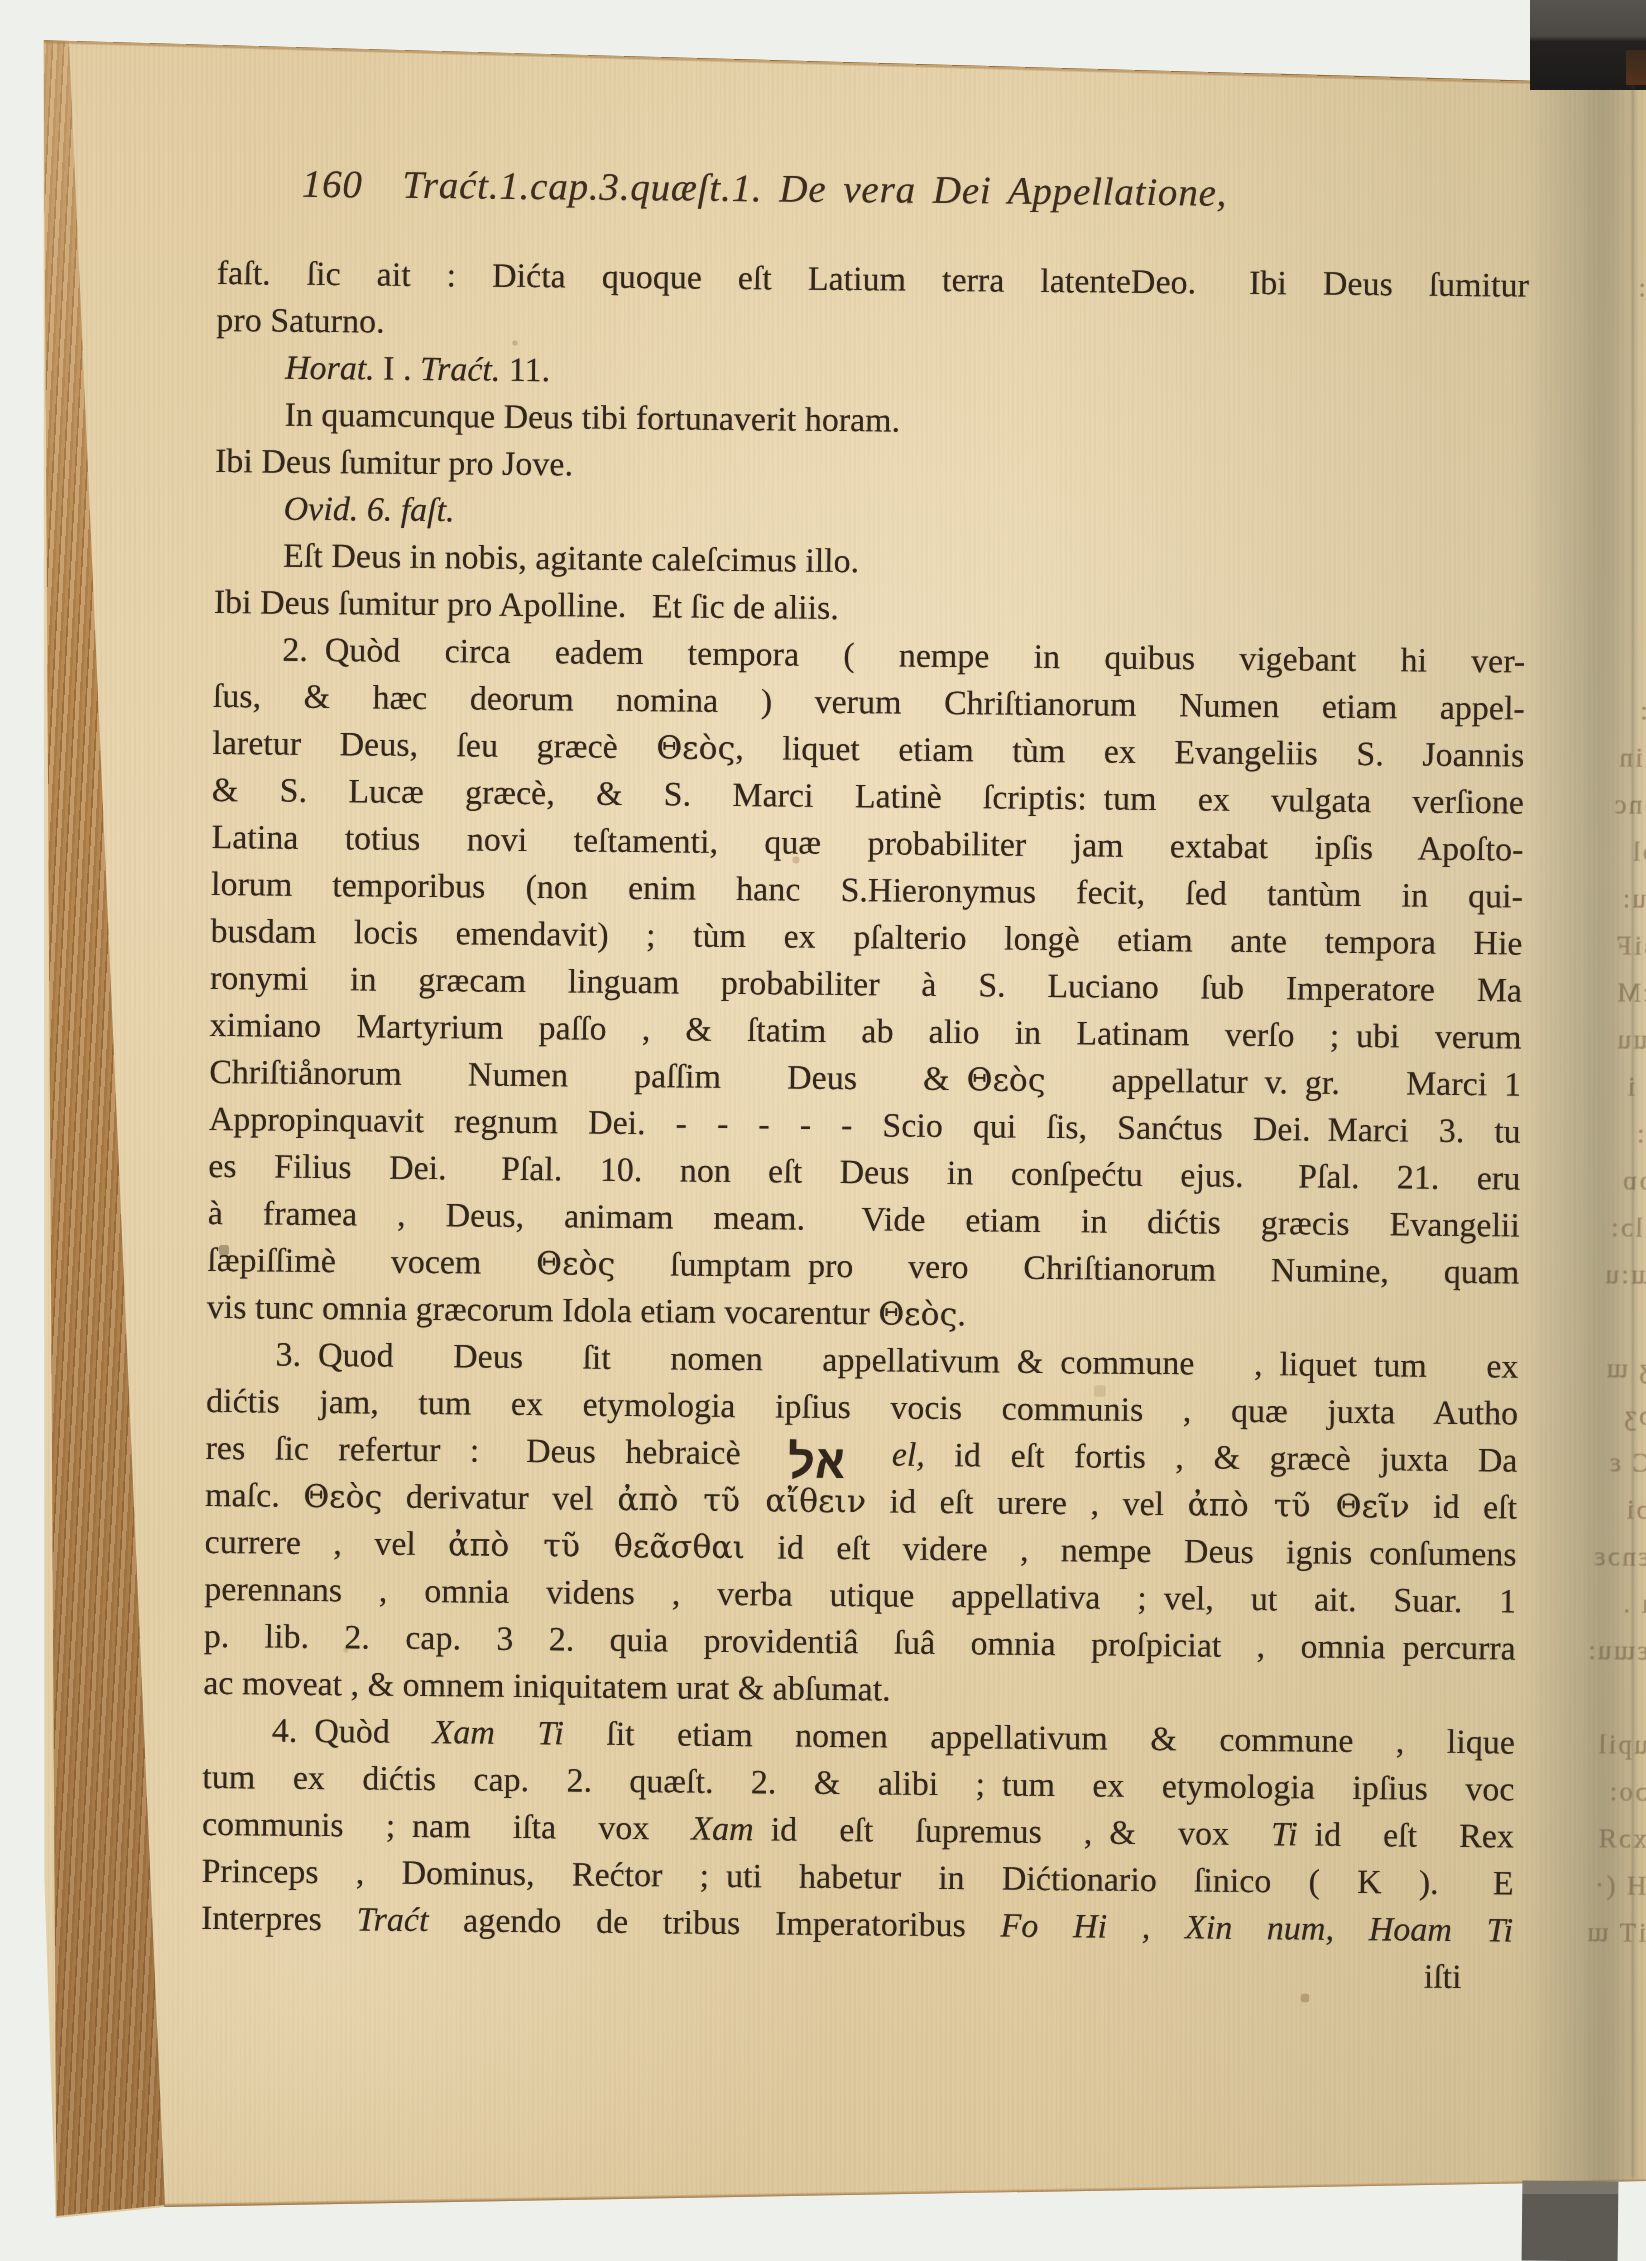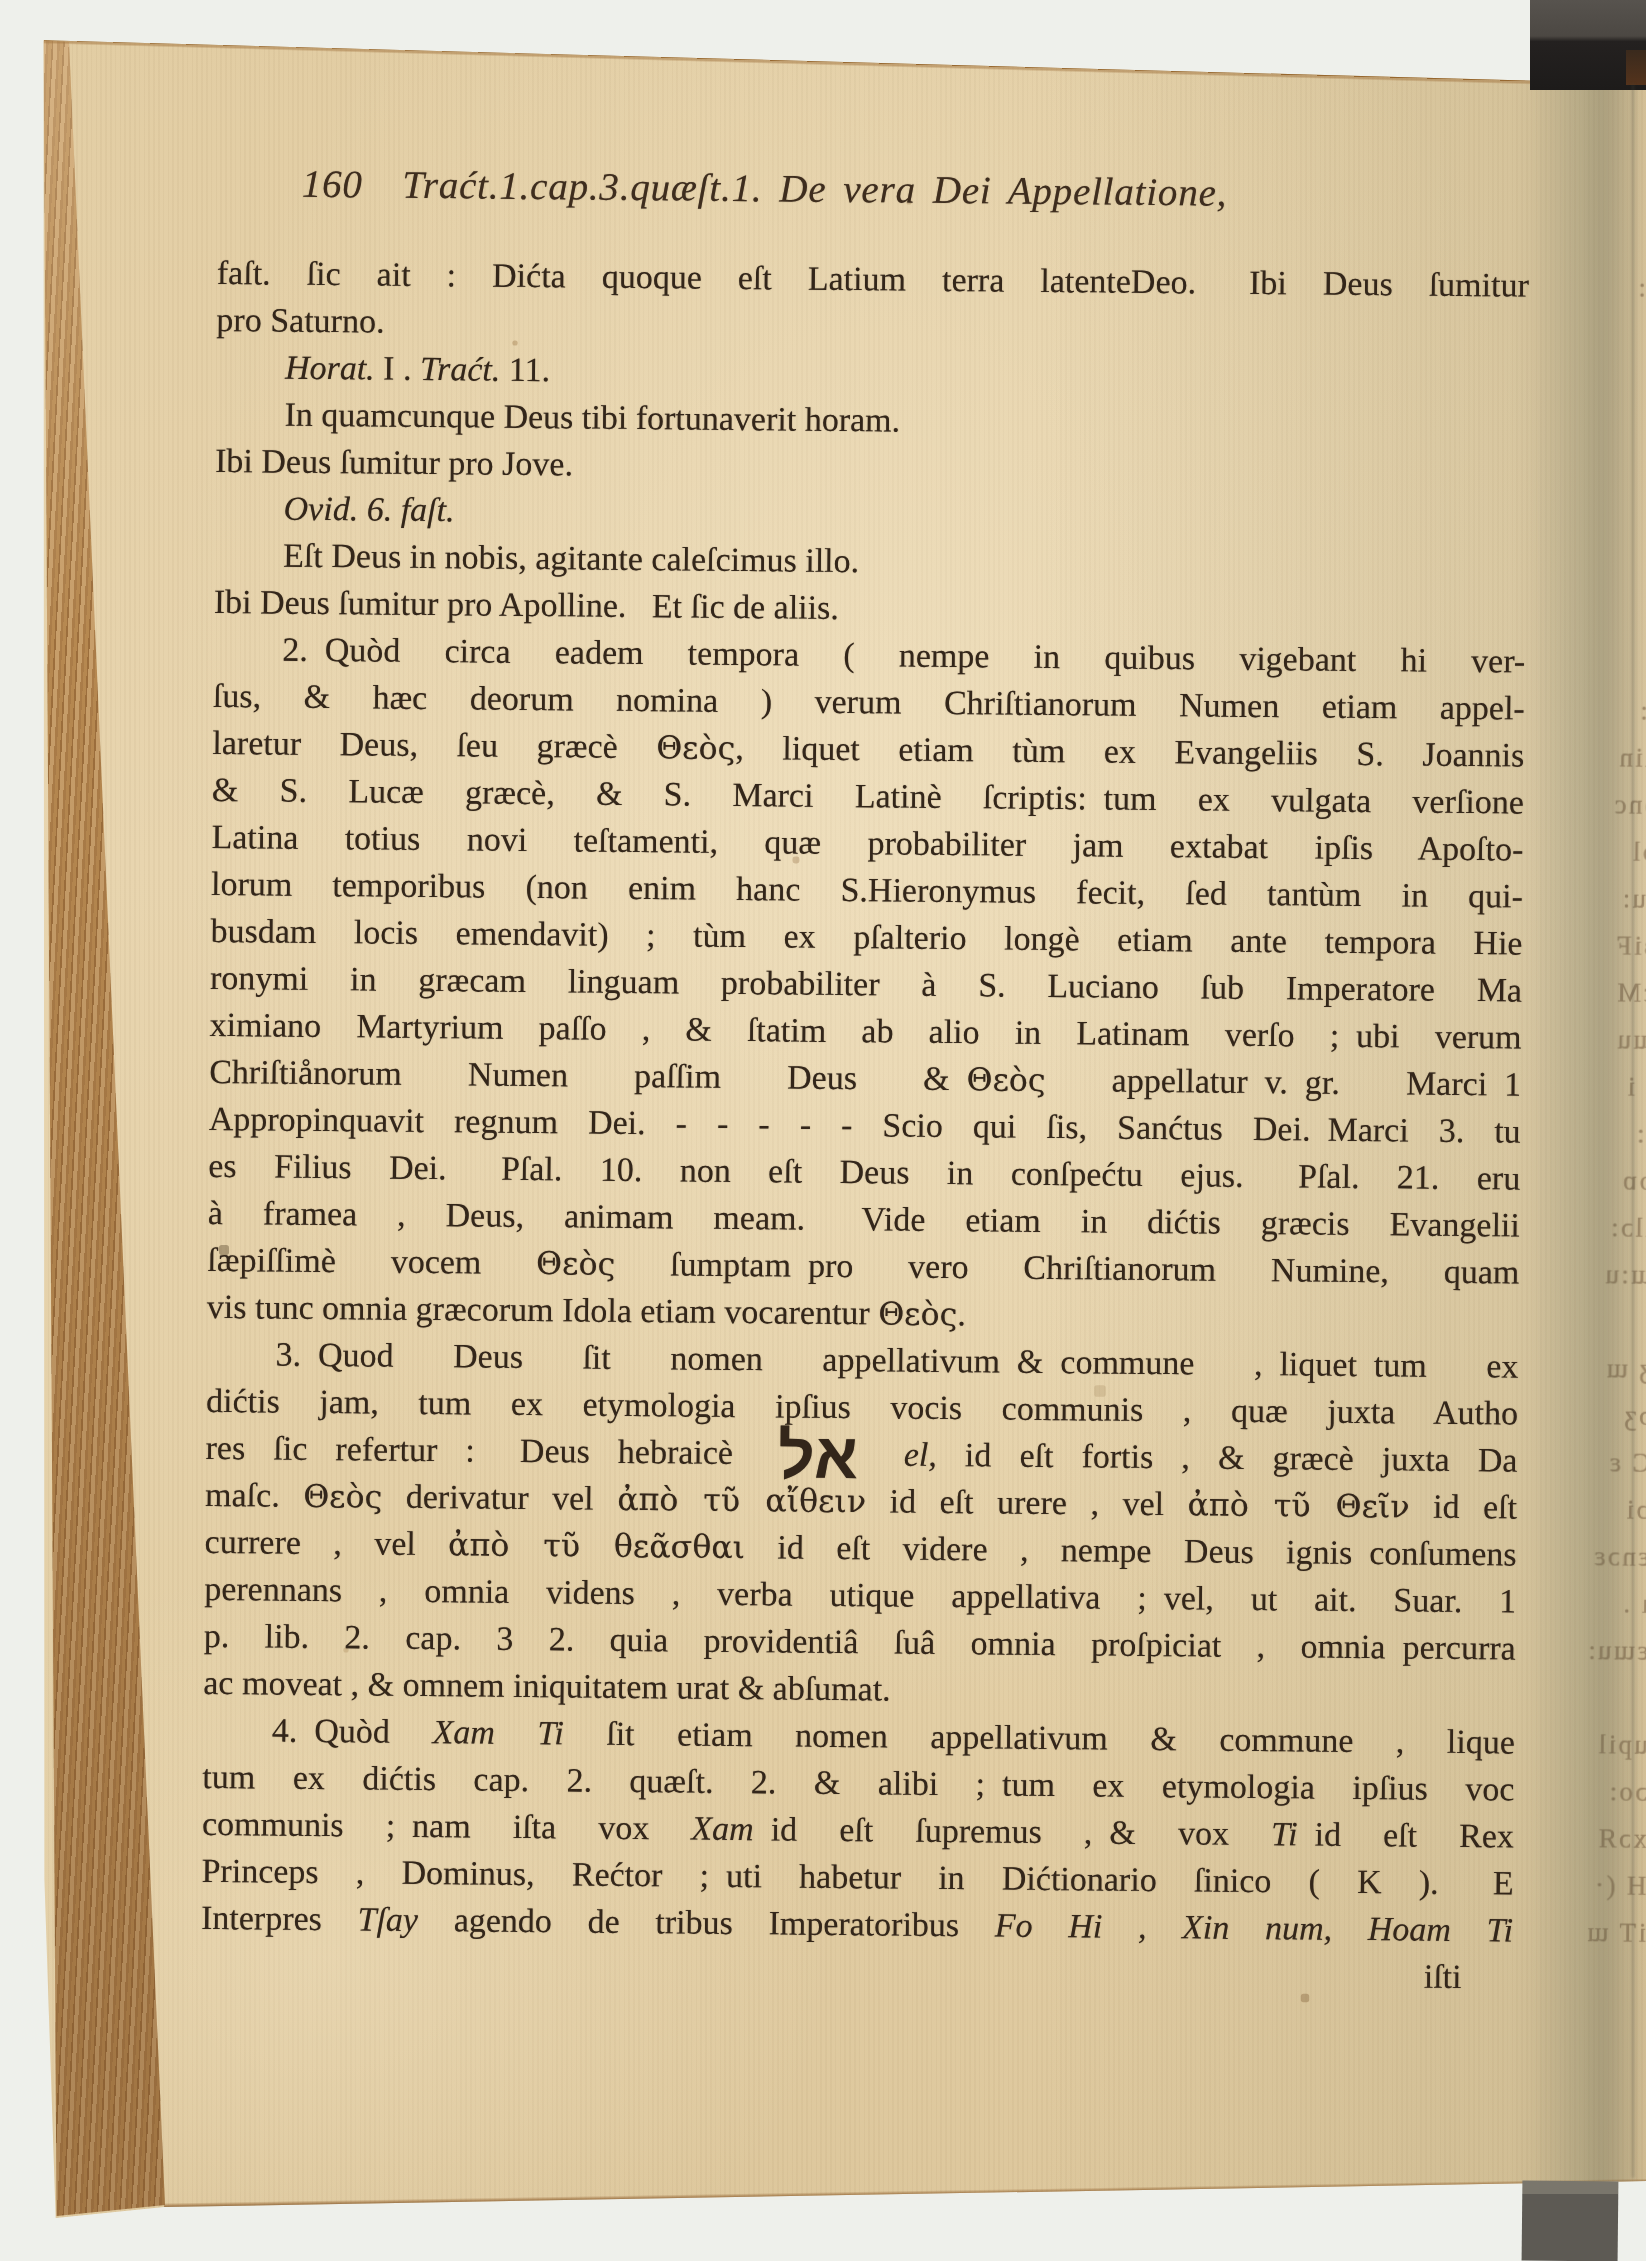--- a/index.html
+++ b/index.html
@@ -66,21 +66,21 @@
   .j .txt{text-align:justify;text-align-last:justify;text-justify:inter-word;}
   .ind .txt{text-indent:69px;}
   .catch{display:inline-block;width:1312px;text-align:right;padding-right:51px;box-sizing:border-box;}
   .bleed{
     position:absolute;left:1324px;top:1.6px;width:121px;
     font-size:27px;color:#6b5136;opacity:.5;letter-spacing:2.4px;
     transform:scaleX(-1);filter:blur(0.6px);white-space:nowrap;
   }
   .greek{font-family:"DejaVu Serif","DejaVu Sans",serif;font-size:.93em;}
   .hebrew{
-    font-family:Liberation Sans, sans-serif;font-weight:bold;font-size:64px;
+    font-family:Liberation Mono, monospace;font-weight:bold;font-size:47px;
     line-height:0;vertical-align:-13px;letter-spacing:0.8px;
   }
   .corner-dark{
     position:absolute;right:0;top:0;width:117px;height:90px;
     background:linear-gradient(180deg,#57534e 0%,#4c4843 40%,#242120 46%,#1d1b1a 100%);
   }
   .corner-dark::after{
     content:"";position:absolute;right:0;bottom:4.8px;width:21px;height:35px;
     background:linear-gradient(180deg,#3a2a1d,#54331c);
   }
@@ -136,21 +136,21 @@
         <div class="line j"><span class="txt">res ſic refertur :  Deus hebraicè  <span class="hebrew">אל</span>  <i>el,</i> id eſt fortis , &amp; græcè juxta Da</span><span class="bleed">C ɛ</span></div>
         <div class="line j"><span class="txt">maſc. <span class="greek">Θεὸς</span> derivatur vel <span class="greek">ἀπὸ τῦ αἴθειν</span> id eſt urere , vel <span class="greek">ἀπὸ τῦ Θεῖν</span> id eſt</span><span class="bleed">bi</span></div>
         <div class="line j"><span class="txt">currere , vel <span class="greek">ἀπὸ τῦ θεᾶσθαι</span> id eſt videre , nempe Deus ignis conſumens</span><span class="bleed">ɛnɔɛ</span></div>
         <div class="line j"><span class="txt">perennans , omnia videns , verba utique appellativa ; vel, ut ait. Suar. 1</span><span class="bleed">ı .</span></div>
         <div class="line j"><span class="txt">p. lib. 2. cap. 3 2. quia providentiâ ſuâ omnia proſpiciat , omnia percurra</span><span class="bleed">ɛɯu:</span></div>
         <div class="line"><span class="txt">ac moveat , &amp; omnem iniquitatem urat &amp; abſumat.</span></div>
         <div class="line j ind"><span class="txt">4. Quòd <i>Xam Ti</i> ſit etiam nomen appellativum &amp; commune , lique</span><span class="bleed">upil</span></div>
         <div class="line j"><span class="txt">tum ex dićtis cap. 2. quæſt. 2. &amp; alibi ; tum ex etymologia ipſius voc</span><span class="bleed">ɔo:</span></div>
         <div class="line j"><span class="txt">communis ; nam iſta vox <i>Xam</i> id eſt ſupremus , &amp; vox <i>Ti</i> id eſt Rex</span><span class="bleed">xɔЯ</span></div>
         <div class="line j"><span class="txt">Princeps , Dominus, Rećtor ; uti habetur in Dićtionario ſinico ( K ).  E</span><span class="bleed">H (·</span></div>
-        <div class="line j"><span class="txt">Interpres <i>Tſay</i> agendo de tribus Imperatoribus <i>Fo Hi , Xin num, Hoam Ti</i></span><span class="bleed">iT ɯ</span></div>
+        <div class="line j"><span class="txt">Interpres <i>Traćt</i> agendo de tribus Imperatoribus <i>Fo Hi , Xin num, Hoam Ti</i></span><span class="bleed">iT ɯ</span></div>
       </div>
     <div class="line">
       <span class="catch">iſti</span>
     </div>
   </div>
 
   <div class="gutter-shadow"></div>
 </div>
 
 <div class="corner-dark"></div>

